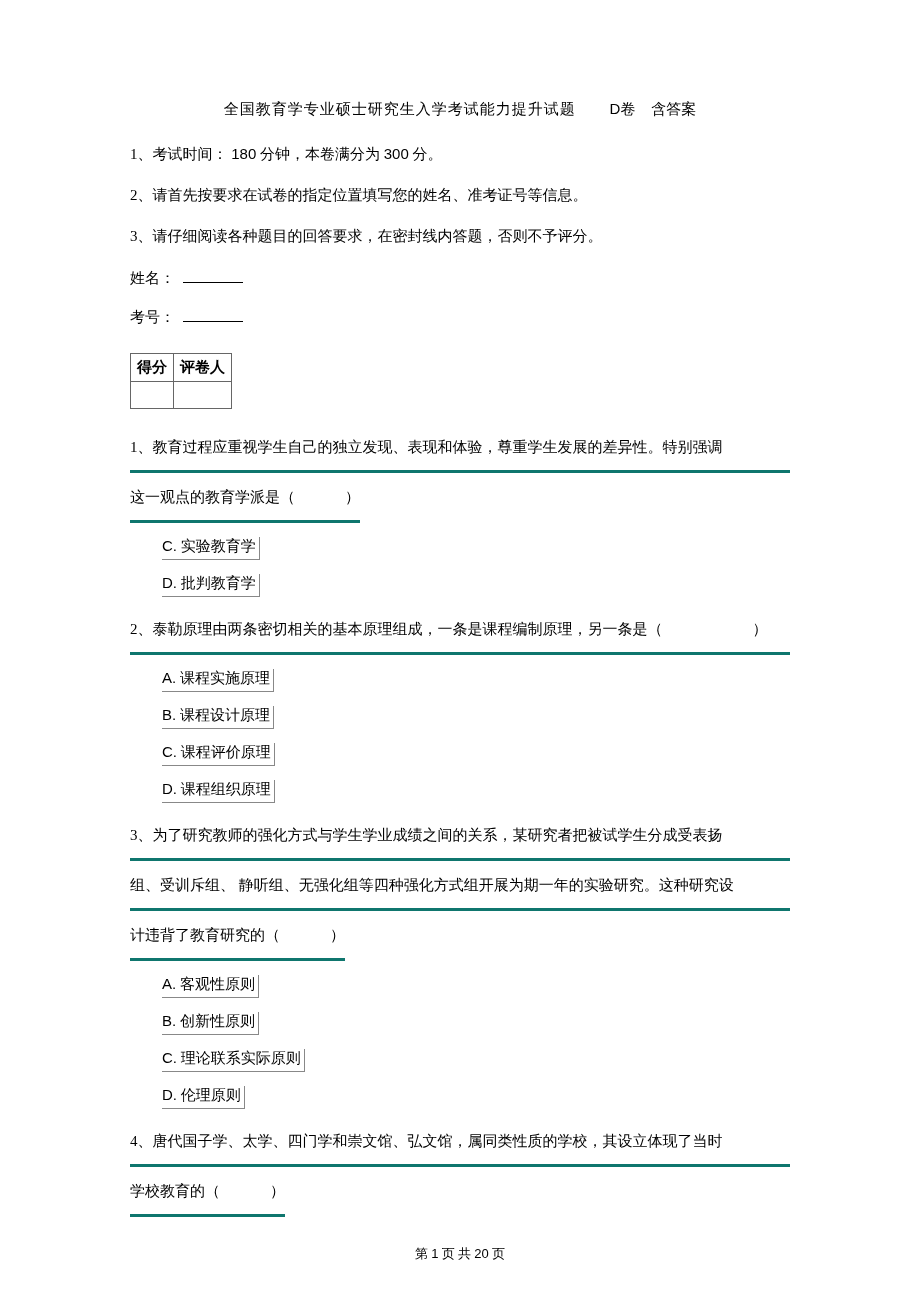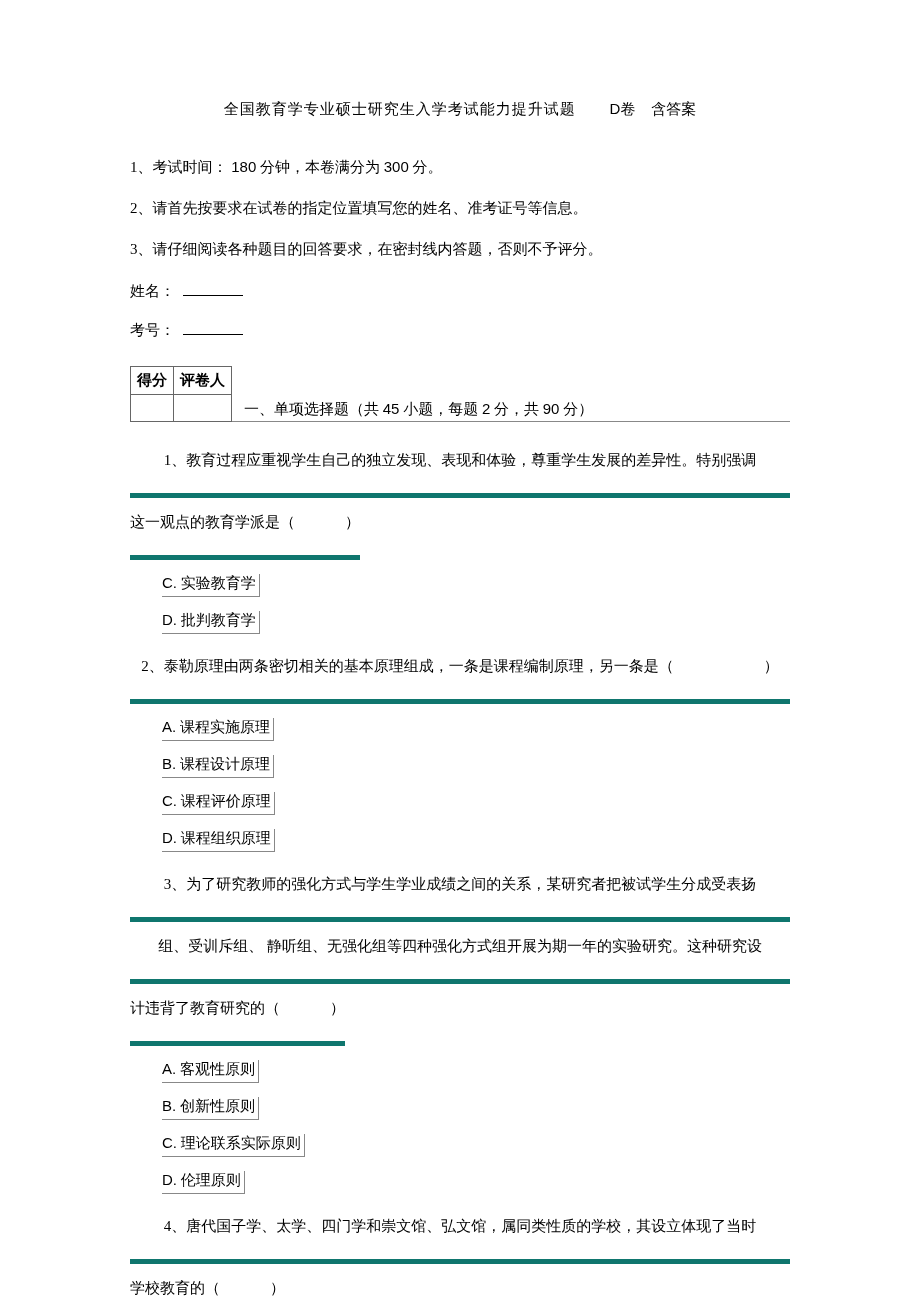--- a/index.html
+++ b/index.html
@@ -12,21 +12,21 @@
   }
   .page {
     width: 920px;
     min-height: 1303px;
     padding: 100px 130px 40px 130px;
     box-sizing: border-box;
     position: relative;
   }
   .title-row {
     text-align: center;
-    margin-bottom: 37px;
+    margin-bottom: 24px;
   }
   .title-row span {
     display: inline-block;
     vertical-align: baseline;
   }
   .title-main { letter-spacing: 1px; }
   .title-d { margin-left: 30px; font-family: Arial, sans-serif; }
   .title-ans { margin-left: 12px; }
   .instr-h {
     margin: 0 0 18px 0;
@@ -69,25 +69,24 @@
     border-bottom: 1px solid #888;
     flex: 1;
     margin-left: 0;
     padding-left: 12px;
     padding-bottom: 2px;
   }
   .section-title {
     display: inline-block;
   }
   .q-stem {
-    border-bottom: 5px solid #0f766e;
+    border-bottom: 3px solid #0f766e;
     line-height: 2.4;
-    padding-bottom: 15px;
+    padding-bottom: 5px;
     margin-top: 6px;
-    text-align: center;
   }
   .opt-row {
     margin: 14px 0 14px 32px;
   }
   .opt-box {
     border-bottom: 1px solid #888;
     border-right: 1px solid #888;
     display: inline-block;
     padding: 0 3px 4px 0;
     line-height: 1.2;
@@ -146,31 +145,20 @@
           <tr>
         <td>得分</td>
         <td>评卷人</td>
       </tr>
       <tr class="empty">
         <td></td>
         <td></td>
       </tr>
     </tbody>
       </table>
-    <div class="section-title-wrap">
-      <span class="section-title">
-        <span>一、单项选择题（共</span>
-        <span class="arial">45</span>
-        <span>小题，每题</span>
-        <span class="arial">2</span>
-        <span>分，共</span>
-        <span class="arial">90</span>
-        <span>分）</span>
-      </span>
-    </div>
   </div>
 
   <div>
     <div class="q-stem">
       <span>1、</span><span>教育过程应重视学生自己的独立发现、表现和体验，尊重学生发展的差异性。特别强调</span>
     </div>
     <div class="q-stem" style="display:inline-block">
       <span>这一观点的教育学派是（</span><span class="paren-gap"></span>）
     </div>
     <div class="opt-row"><span class="opt-box"><span class="opt-letter">C.</span> <span>实验教育学</span></span></div>

